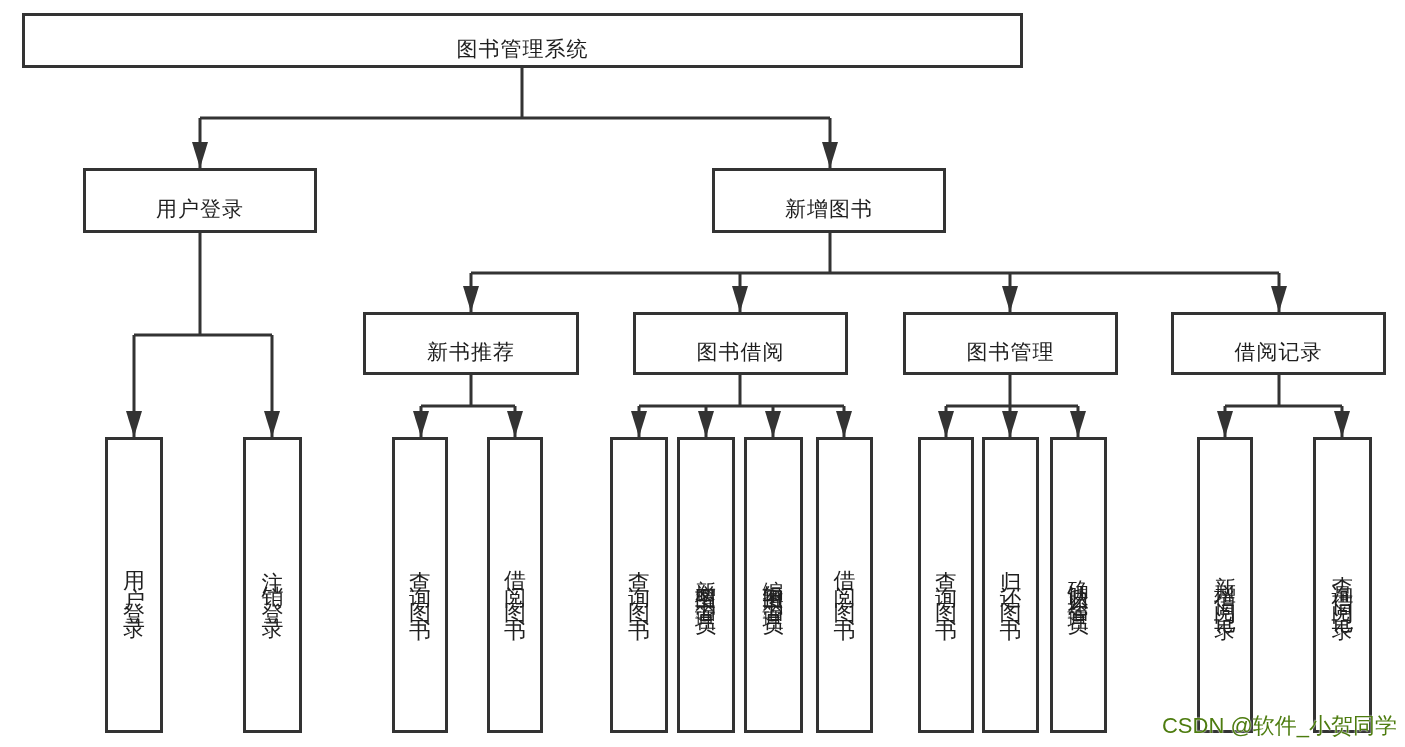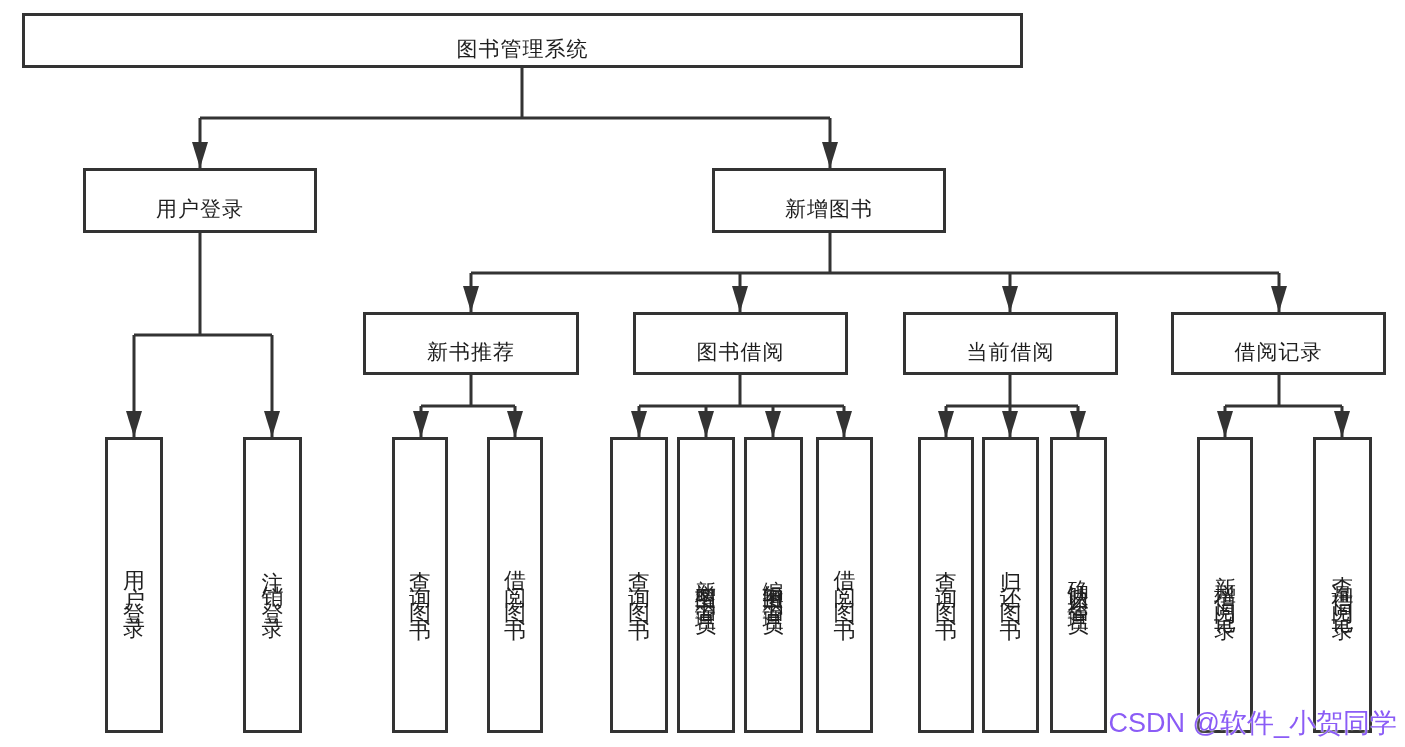--- a/index.html
+++ b/index.html
@@ -52,22 +52,22 @@
     line-height: 1;
     letter-spacing: 16px;
     white-space: nowrap;
   }
   .vbox.mid .vlbl  { letter-spacing: 9px; }
   .vbox.long .vlbl { letter-spacing: 5px; font-size: 21px; }
   .watermark {
     position: absolute;
     right: 8px;
     bottom: 6px;
-    font-size: 27px;
-    color: #8b5cf6;
+    font-size: 22px;
+    color: #4d7c0f;
     text-shadow: 0 0 2px #ffffff, 0 0 1px #ffffff;
     white-space: nowrap;
   }
 </style>
 </head>
 <body>
 
 <div class="stage">
 
   <svg class="wires" width="1405" height="747" viewBox="0 0 1405 747" xmlns="http://www.w3.org/2000/svg">
@@ -113,21 +113,21 @@
     <span class="lbl">新增图书</span>
   </div>
 
   <div class="hbox" style="left:363px;top:312px;width:216px;height:63px">
     <span class="lbl">新书推荐</span>
   </div>
   <div class="hbox" style="left:633px;top:312px;width:215px;height:63px">
     <span class="lbl">图书借阅</span>
   </div>
   <div class="hbox" style="left:903px;top:312px;width:215px;height:63px">
-    <span class="lbl">当前借阅</span>
+    <span class="lbl">图书管理</span>
   </div>
   <div class="hbox" style="left:1171px;top:312px;width:215px;height:63px">
     <span class="lbl">借阅记录</span>
   </div>
 
   <div class="vbox" style="left:105px;width:58px">
     <span class="vlbl">用户登录</span>
   </div>
   <div class="vbox" style="left:243px;width:59px">
     <span class="vlbl">注销登录</span>

